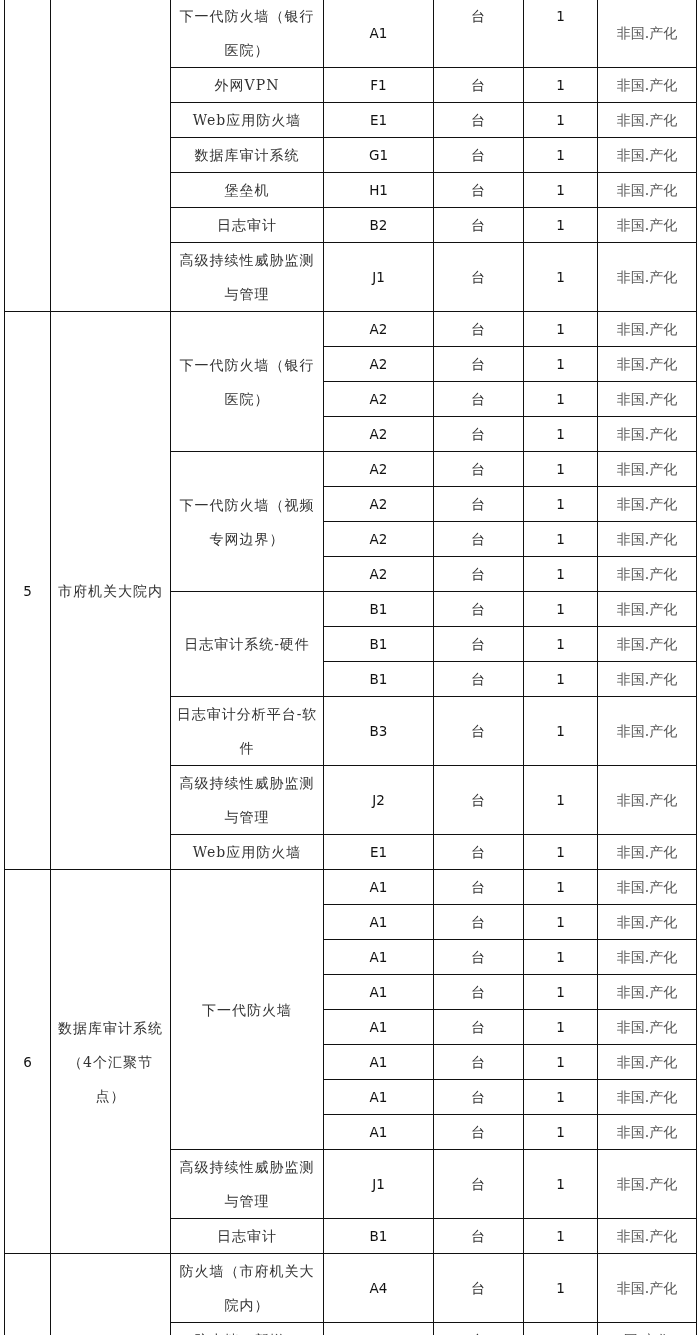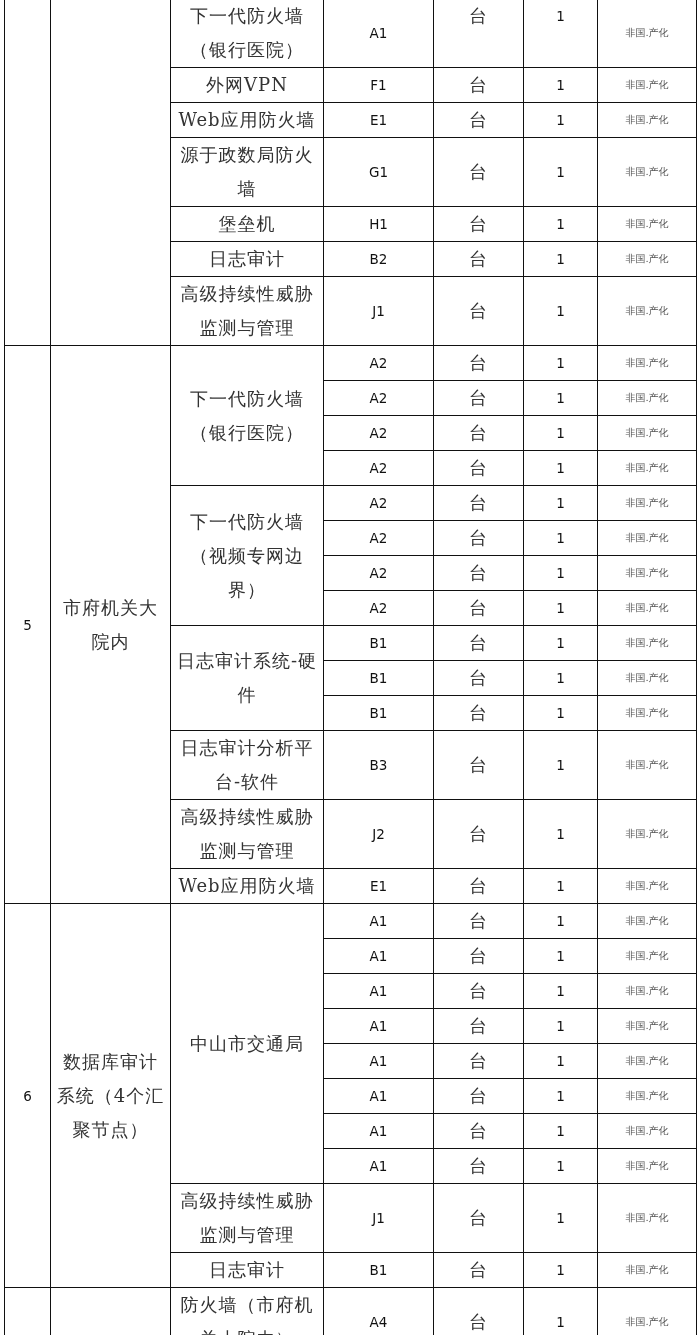--- a/index.html
+++ b/index.html
@@ -1,23 +1,23 @@
 <!DOCTYPE html>
 <html><head>
 <meta charset="utf-8">
 <style>
   html, body { margin:0; padding:0; background:#ffffff; }
   body { width:700px; height:1335px; overflow:hidden; position:relative;
          font-family:"DejaVu Sans","Liberation Sans",sans-serif; color:#1a1a1a; }
   table { position:absolute; left:4px; top:-2px; border-collapse:collapse; table-layout:fixed; width:692px; }
   td { border:1.5px solid #111; padding:0 3px; text-align:center; vertical-align:middle;
        font-size:13.5px; line-height:34px; box-sizing:border-box; }
-  td.cn { font-family:"DejaVu Serif","Liberation Serif",serif; color:#333; letter-spacing:1px; font-size:18px; }
+  td.cn { font-family:"DejaVu Serif","Liberation Serif",serif; color:#333; letter-spacing:1px; font-size:14px; }
   td.top { vertical-align:top; padding-top:0; }
-  td.src { color:#555; font-family:"DejaVu Serif","Liberation Serif",serif; font-size:10px; }
+  td.src { color:#555; font-family:"DejaVu Serif","Liberation Serif",serif; font-size:14px; }
   td.lat { font-family:"DejaVu Sans","Liberation Sans",sans-serif; color:#111; }
   tr { height:34.3px; }
   tr.tall { height:68.6px; }
 </style>
 </head>
 <body>
 
 <table>
   <colgroup>
     <col style="width:46px">
@@ -47,21 +47,21 @@
       <td class="src">非国.产化</td>
     </tr>
     <tr>
       <td class="cn">Web应用防火墙</td>
       <td class="lat">E1</td>
       <td class="cn">台</td>
       <td class="lat">1</td>
       <td class="src">非国.产化</td>
     </tr>
     <tr>
-      <td class="cn">源于政数局防火墙</td>
+      <td class="cn">数据库审计系统</td>
       <td class="lat">G1</td>
       <td class="cn">台</td>
       <td class="lat">1</td>
       <td class="src">非国.产化</td>
     </tr>
     <tr>
       <td class="cn">堡垒机</td>
       <td class="lat">H1</td>
       <td class="cn">台</td>
       <td class="lat">1</td>
@@ -171,21 +171,21 @@
       <td class="cn">Web应用防火墙</td>
       <td class="lat">E1</td>
       <td class="cn">台</td>
       <td class="lat">1</td>
       <td class="src">非国.产化</td>
     </tr>
 
     <tr>
       <td rowspan="10" class="lat">6</td>
       <td rowspan="10" class="cn">数据库审计系统（4个汇聚节点）</td>
-      <td rowspan="8" class="cn">中山市交通局</td>
+      <td rowspan="8" class="cn">下一代防火墙</td>
       <td class="lat">A1</td>
       <td class="cn">台</td>
       <td class="lat">1</td>
       <td class="src">非国.产化</td>
     </tr>
     <tr>
       <td class="lat">A1</td>
       <td class="cn">台</td>
       <td class="lat">1</td>
       <td class="src">非国.产化</td>

